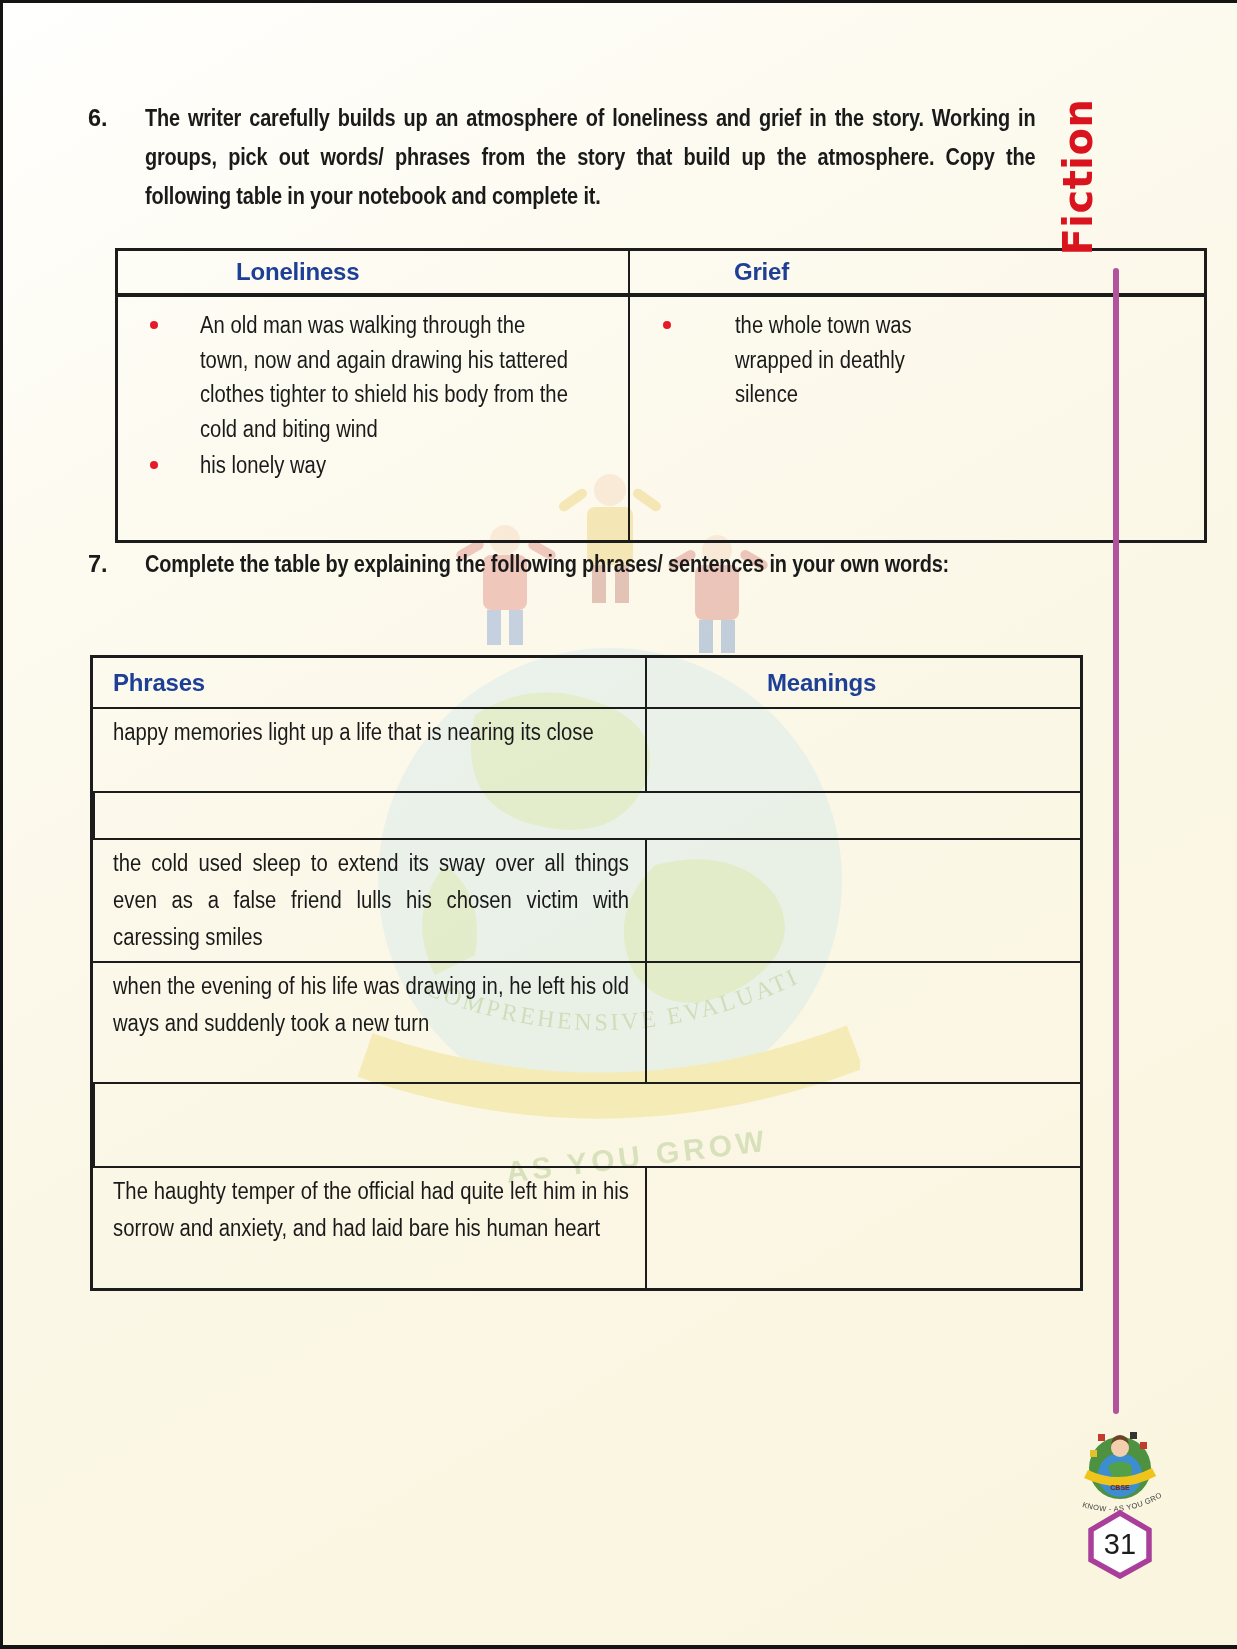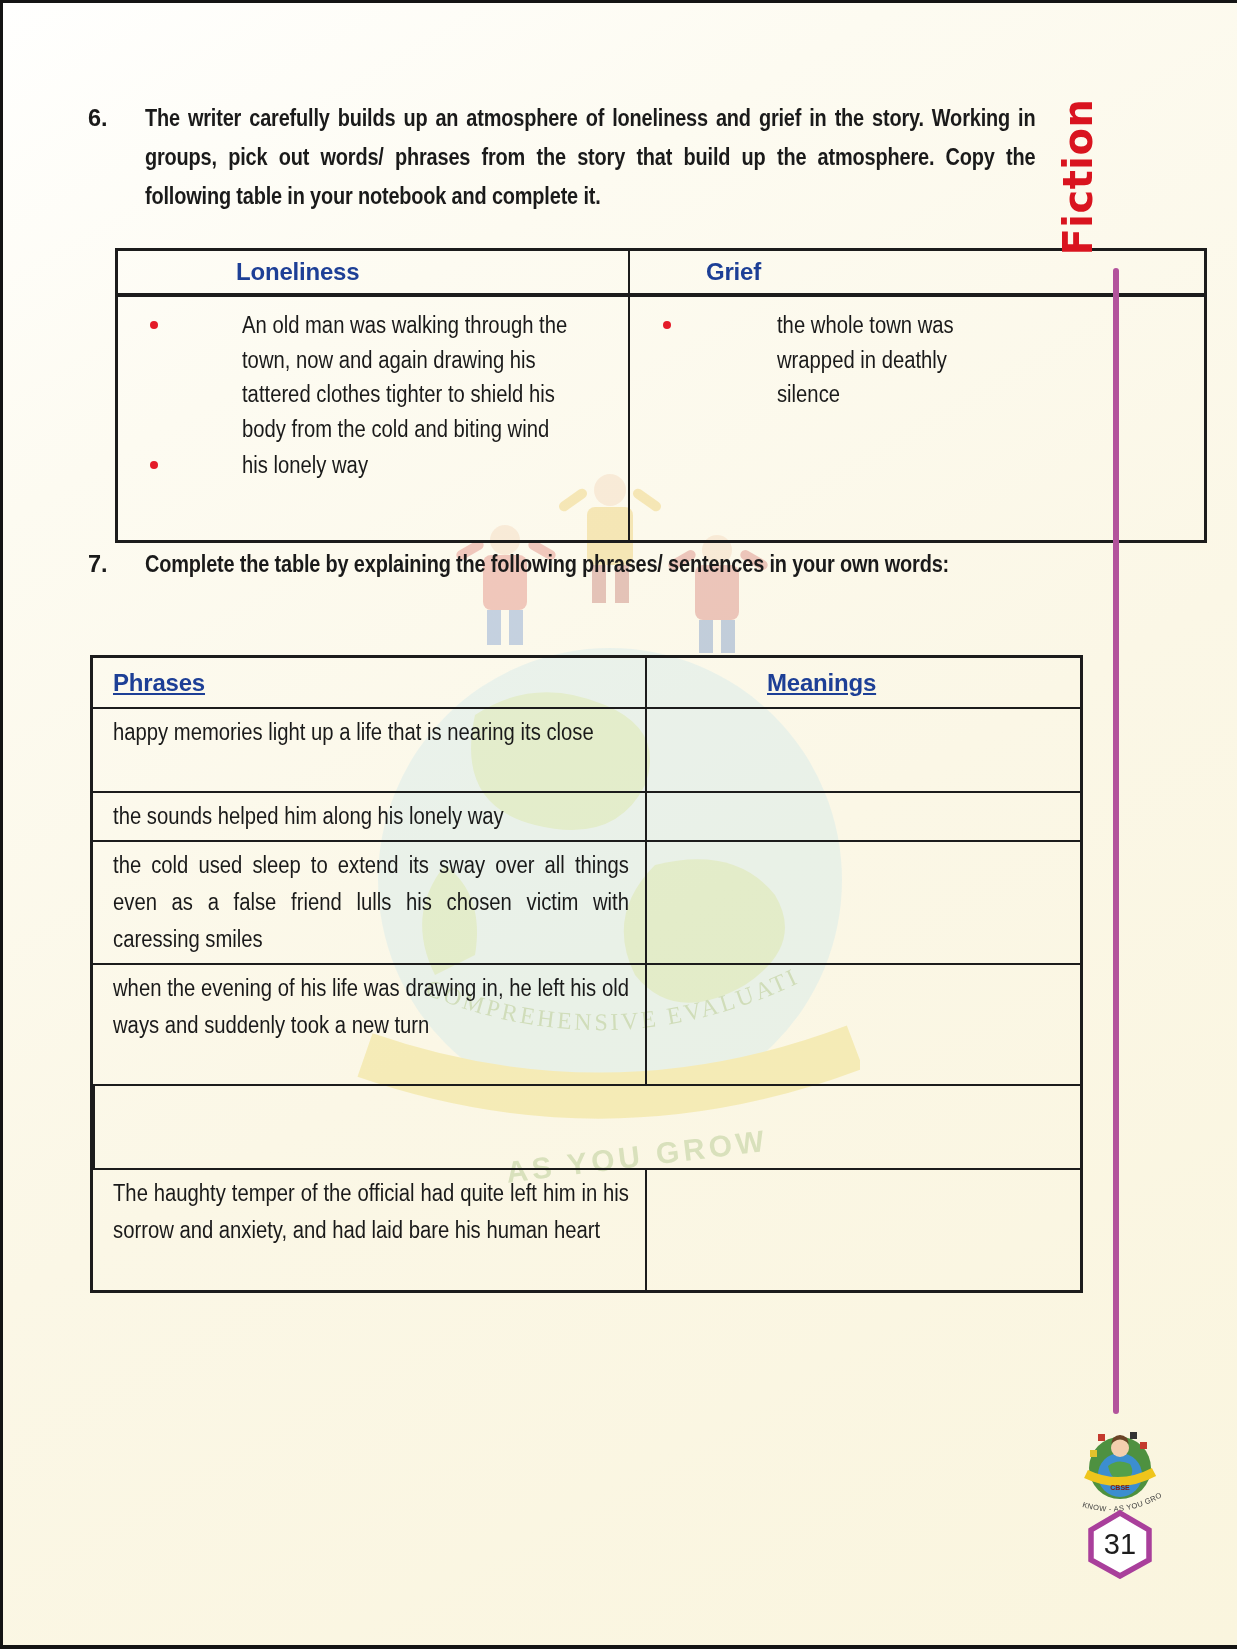--- a/index.html
+++ b/index.html
@@ -22,34 +22,34 @@
   .q .num { width:57px; flex:none; }
   .q .qtext { width:1050px; flex:none; text-align:justify; transform:scaleX(.848); transform-origin:0 0; letter-spacing:-.2px; }
   #q6 { left:88px; top:99px; }
   #q7 { left:88px; top:545px; }
 
   
   .t1 { position:absolute; left:115px; top:248px; width:1092px; border:3px solid #1c1c1c; z-index:2; background:transparent; }
   .t1-head { display:grid; grid-template-columns:512px 1fr; border-bottom:4px solid #1c1c1c; }
   .t1-head > div { height:42px; line-height:42px; font-weight:bold; font-size:24px; color:#1d3f96; letter-spacing:-.2px; }
   .t1-h1 { padding-left:118px; border-right:2px solid #1c1c1c; }
-  .t1-h2 { padding-left:76px; }
+  .t1-h2 { padding-left:104px; }
   .t1-body { display:grid; grid-template-columns:512px 1fr; min-height:243px; }
   .t1-c1 { border-right:2px solid #1c1c1c; padding:11px 0 8px 32px; }
   .t1-c2 { padding:11px 0 8px 33px; }
-  .bullet-item { display:flex; font-size:23px; line-height:34.5px;gap:42px; }
+  .bullet-item { display:flex; font-size:23px; line-height:34.5px; }
   .bullet-item + .bullet-item { margin-top:2px; }
   .bullet { flex:none; width:8px; height:8px; border-radius:50%; background:#e41b28; margin-top:13px; }
   .t1-c1 .bi-text { margin-left:42px; width:430px; transform:scaleX(.88); transform-origin:0 0; }
   .t1-c2 .bi-text { margin-left:64px; width:256px; transform:scaleX(.88); transform-origin:0 0; }
 
   
   .t2 { position:absolute; left:90px; top:655px; width:993px; border:3px solid #1c1c1c; z-index:2; background:transparent; }
   .t2-head { display:grid; grid-template-columns:552px 1fr; }
-  .t2-head > div { height:49px; line-height:49px; font-weight:bold; font-size:24px; color:#1d3f96; letter-spacing:-.2px;text-decoration:underline; }
+  .t2-head > div { height:49px; line-height:49px; font-weight:bold; font-size:24px; color:#1d3f96; letter-spacing:-.2px; }
   .t2-h1 { padding-left:20px; }
   .cell-r { border-left:2px solid #1c1c1c; }
   .t2-h2 { padding-left:120px; }
   .t2-row { display:grid; grid-template-columns:552px 1fr; border-top:2px solid #1c1c1c; }
   .t2-phrase { padding:5px 0 5px 20px; overflow:visible; }
   .t2-phrase .inner { width:586px; font-size:23px; line-height:37px; text-align:justify; transform:scaleX(.8805); transform-origin:0 0; }
 
   
   #fiction { position:absolute; left:978px; top:153px; width:200px; height:48px; line-height:48px;
     transform:rotate(-90deg); font-family:"DejaVu Sans",sans-serif; font-weight:bold; font-size:40px;
@@ -144,23 +144,20 @@
       <div class="t2-h1">Phrases</div>
       <div class="t2-h2 cell-r">Meanings</div>
     </div>
     <div class="t2-row" style="min-height:84px">
       <div class="t2-phrase">
           <div class="inner">happy memories light up a life that is nearing its close</div>
         </div>
       <div class="cell-r"></div>
     </div>
     <div class="t2-row" style="min-height:47px">
-      <div class="t2-phrase">
-          <div class="inner">the sounds helped him along his lonely way</div>
-        </div>
       <div class="cell-r"></div>
     </div>
     <div class="t2-row" style="min-height:121px">
       <div class="t2-phrase">
           <div class="inner">the cold used sleep to extend its sway over all things even as a false friend lulls his chosen victim with caressing smiles</div>
         </div>
       <div class="cell-r"></div>
     </div>
     <div class="t2-row" style="min-height:121px">
       <div class="t2-phrase">

